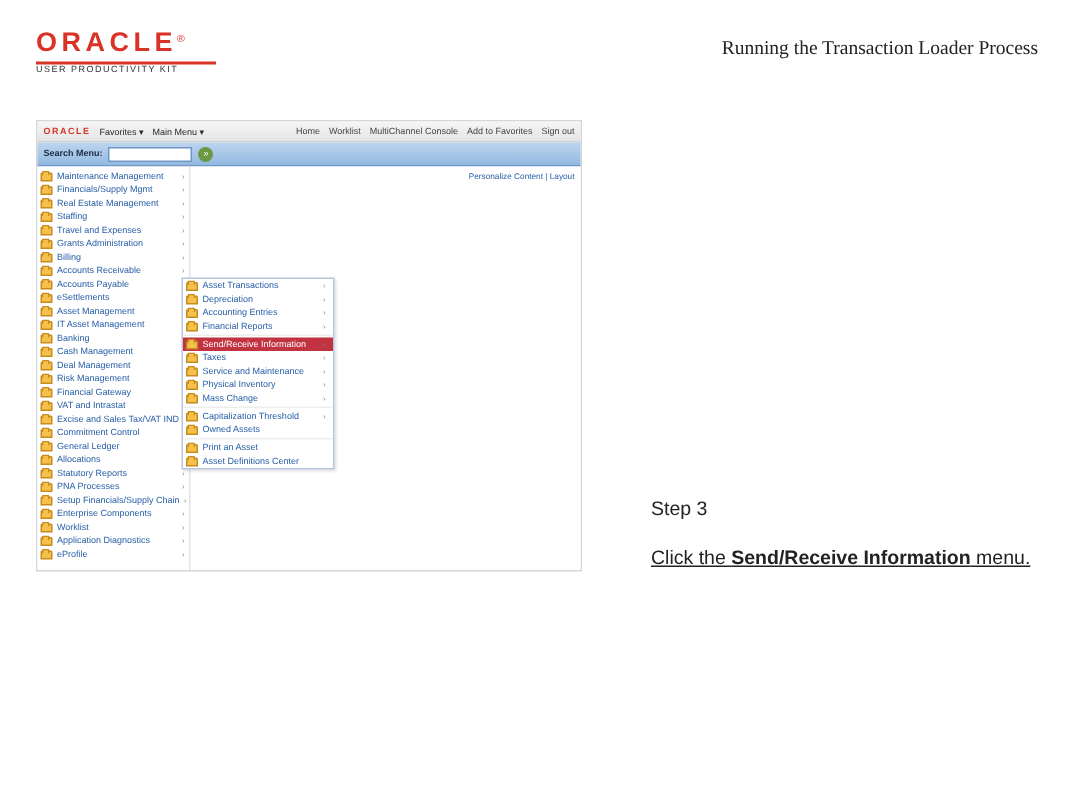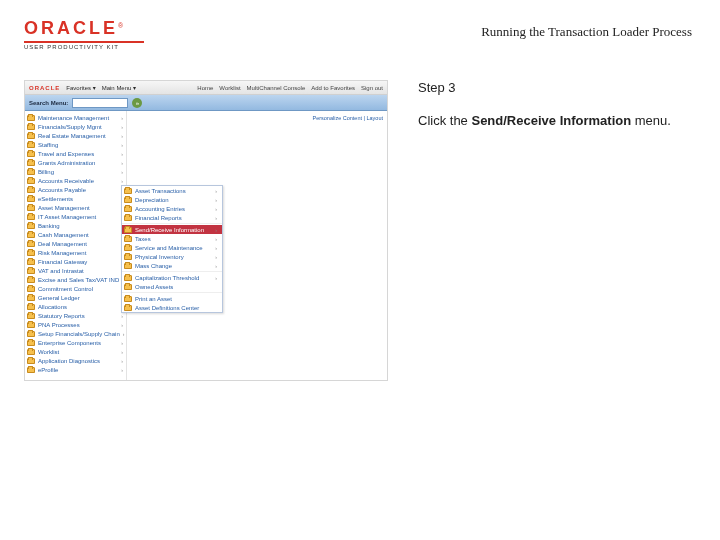--- a/index.html
+++ b/index.html
@@ -6,25 +6,25 @@
   body { width: 720px; height: 540px; background: #fff; font-family: Arial, sans-serif; position: relative; }
 
   .header { display: flex; justify-content: space-between; align-items: flex-start; padding: 18px 28px 6px 24px; }
   .logo-block { display: flex; flex-direction: column; }
   .oracle-red { font-family: Arial, sans-serif; font-weight: 700; font-size: 18px; letter-spacing: 3px; color: #d93226; }
   .tm { font-size: 7px; color: #d93226; vertical-align: super; letter-spacing: 0; }
   .subhead-bar { height: 2px; background: #d93226; width: 120px; margin-top: 2px; }
   .subhead { font-size: 6px; letter-spacing: 1px; color: #333; margin-top: 1px; }
   .title { font-size: 13px; color: #222; padding-top: 6px; font-family: Liberation Serif, serif; }
 
-  .columns { display: flex; padding: 24px 28px 0 24px; gap: 30px; }
+  .columns { display: flex; padding: 24px 28px 0 24px; gap: 46px; align-items: flex-end; }
   .left-col { width: 364px; }
   .right-col { flex: 1; font-size: 13px; color: #222; }
   .step { margin-bottom: 18px; }
-  .instruction { line-height: 1.3; }
+  .instruction { line-height: 1.3; text-decoration: underline; }
   .instruction b { font-weight: 700; }
 
   
   .app { width: 364px; border: 1px solid #d6d6d6; background: #fff; font-size: 6px; color: #2a2a2a; }
   .app-header { height: 14px; background: linear-gradient(#f6f6f6,#e4e4e4); border-bottom: 1px solid #d0d0d0; display: flex; align-items: center; padding: 0 4px; gap: 6px; }
   .app-logo-red { color: #d93226; font-weight: 700; font-size: 6px; letter-spacing: 1px; }
   .app-header .sp { flex: 1; }
   .app-header .nav-link { color: #444; }
 
   .toolbar { height: 16px; background: linear-gradient(#bcd5ef,#93b9e0); border-bottom: 1px solid #6f98c4; display: flex; align-items: center; padding: 0 4px; gap: 4px; }

